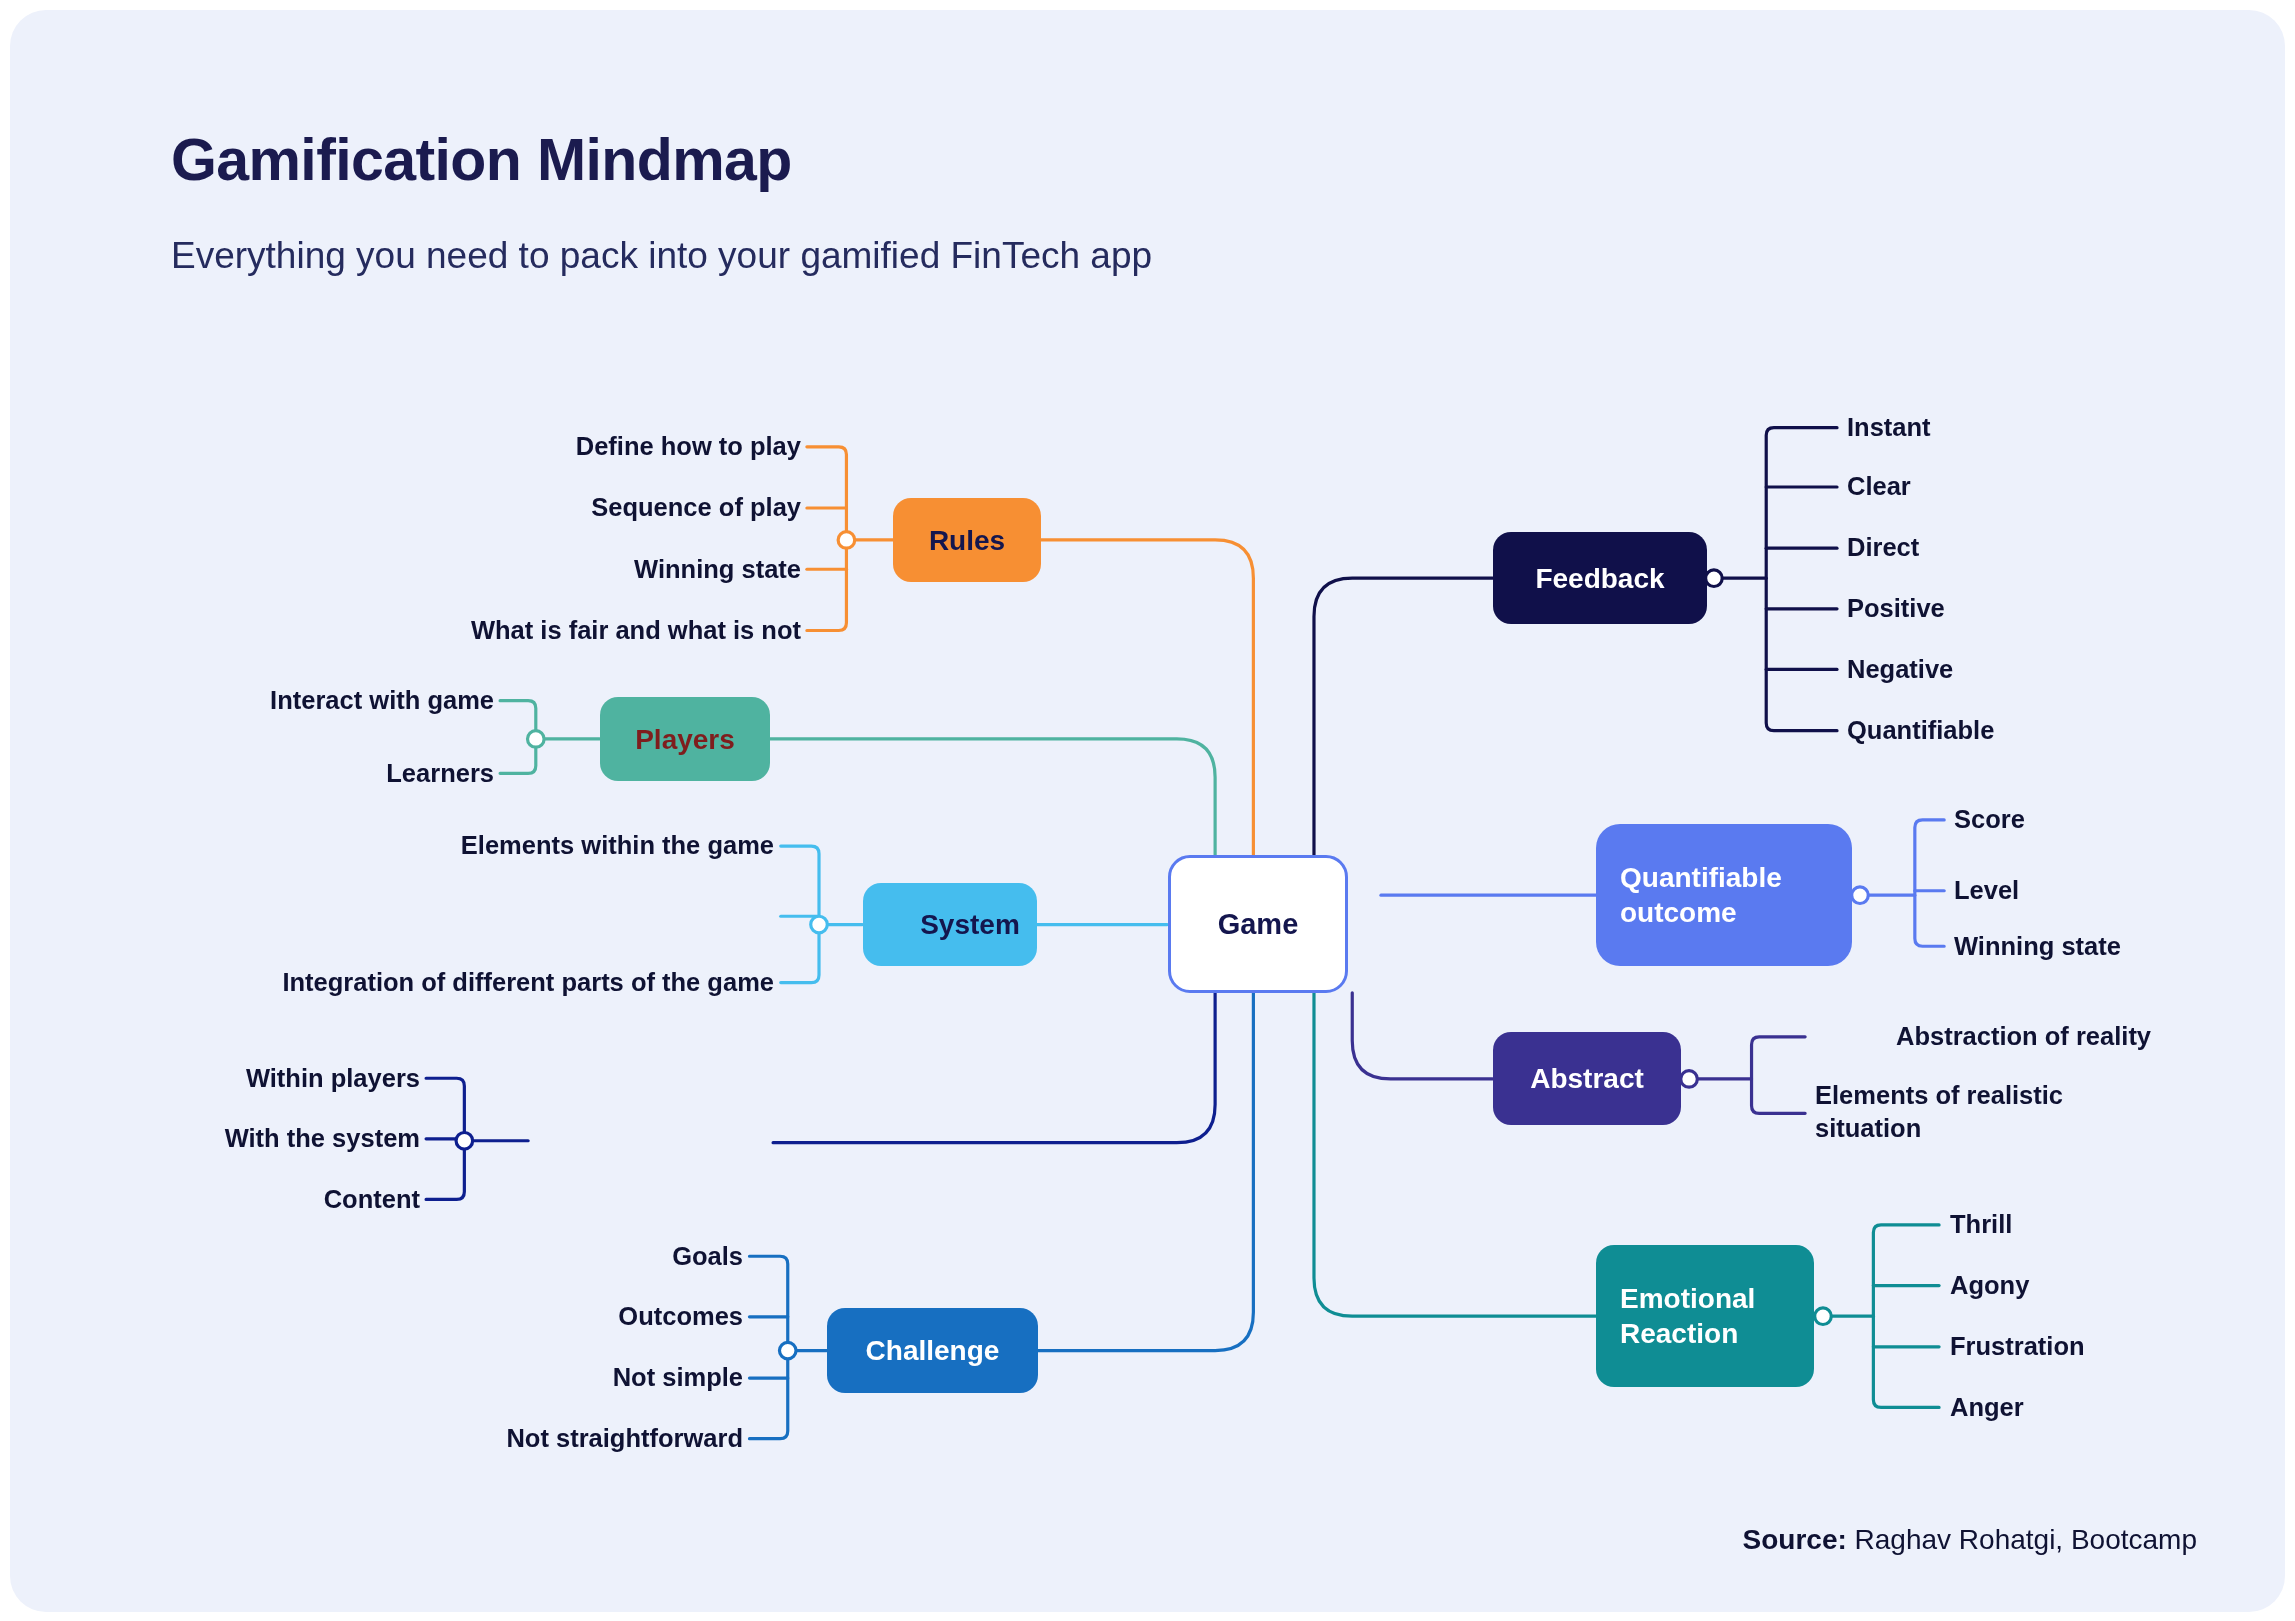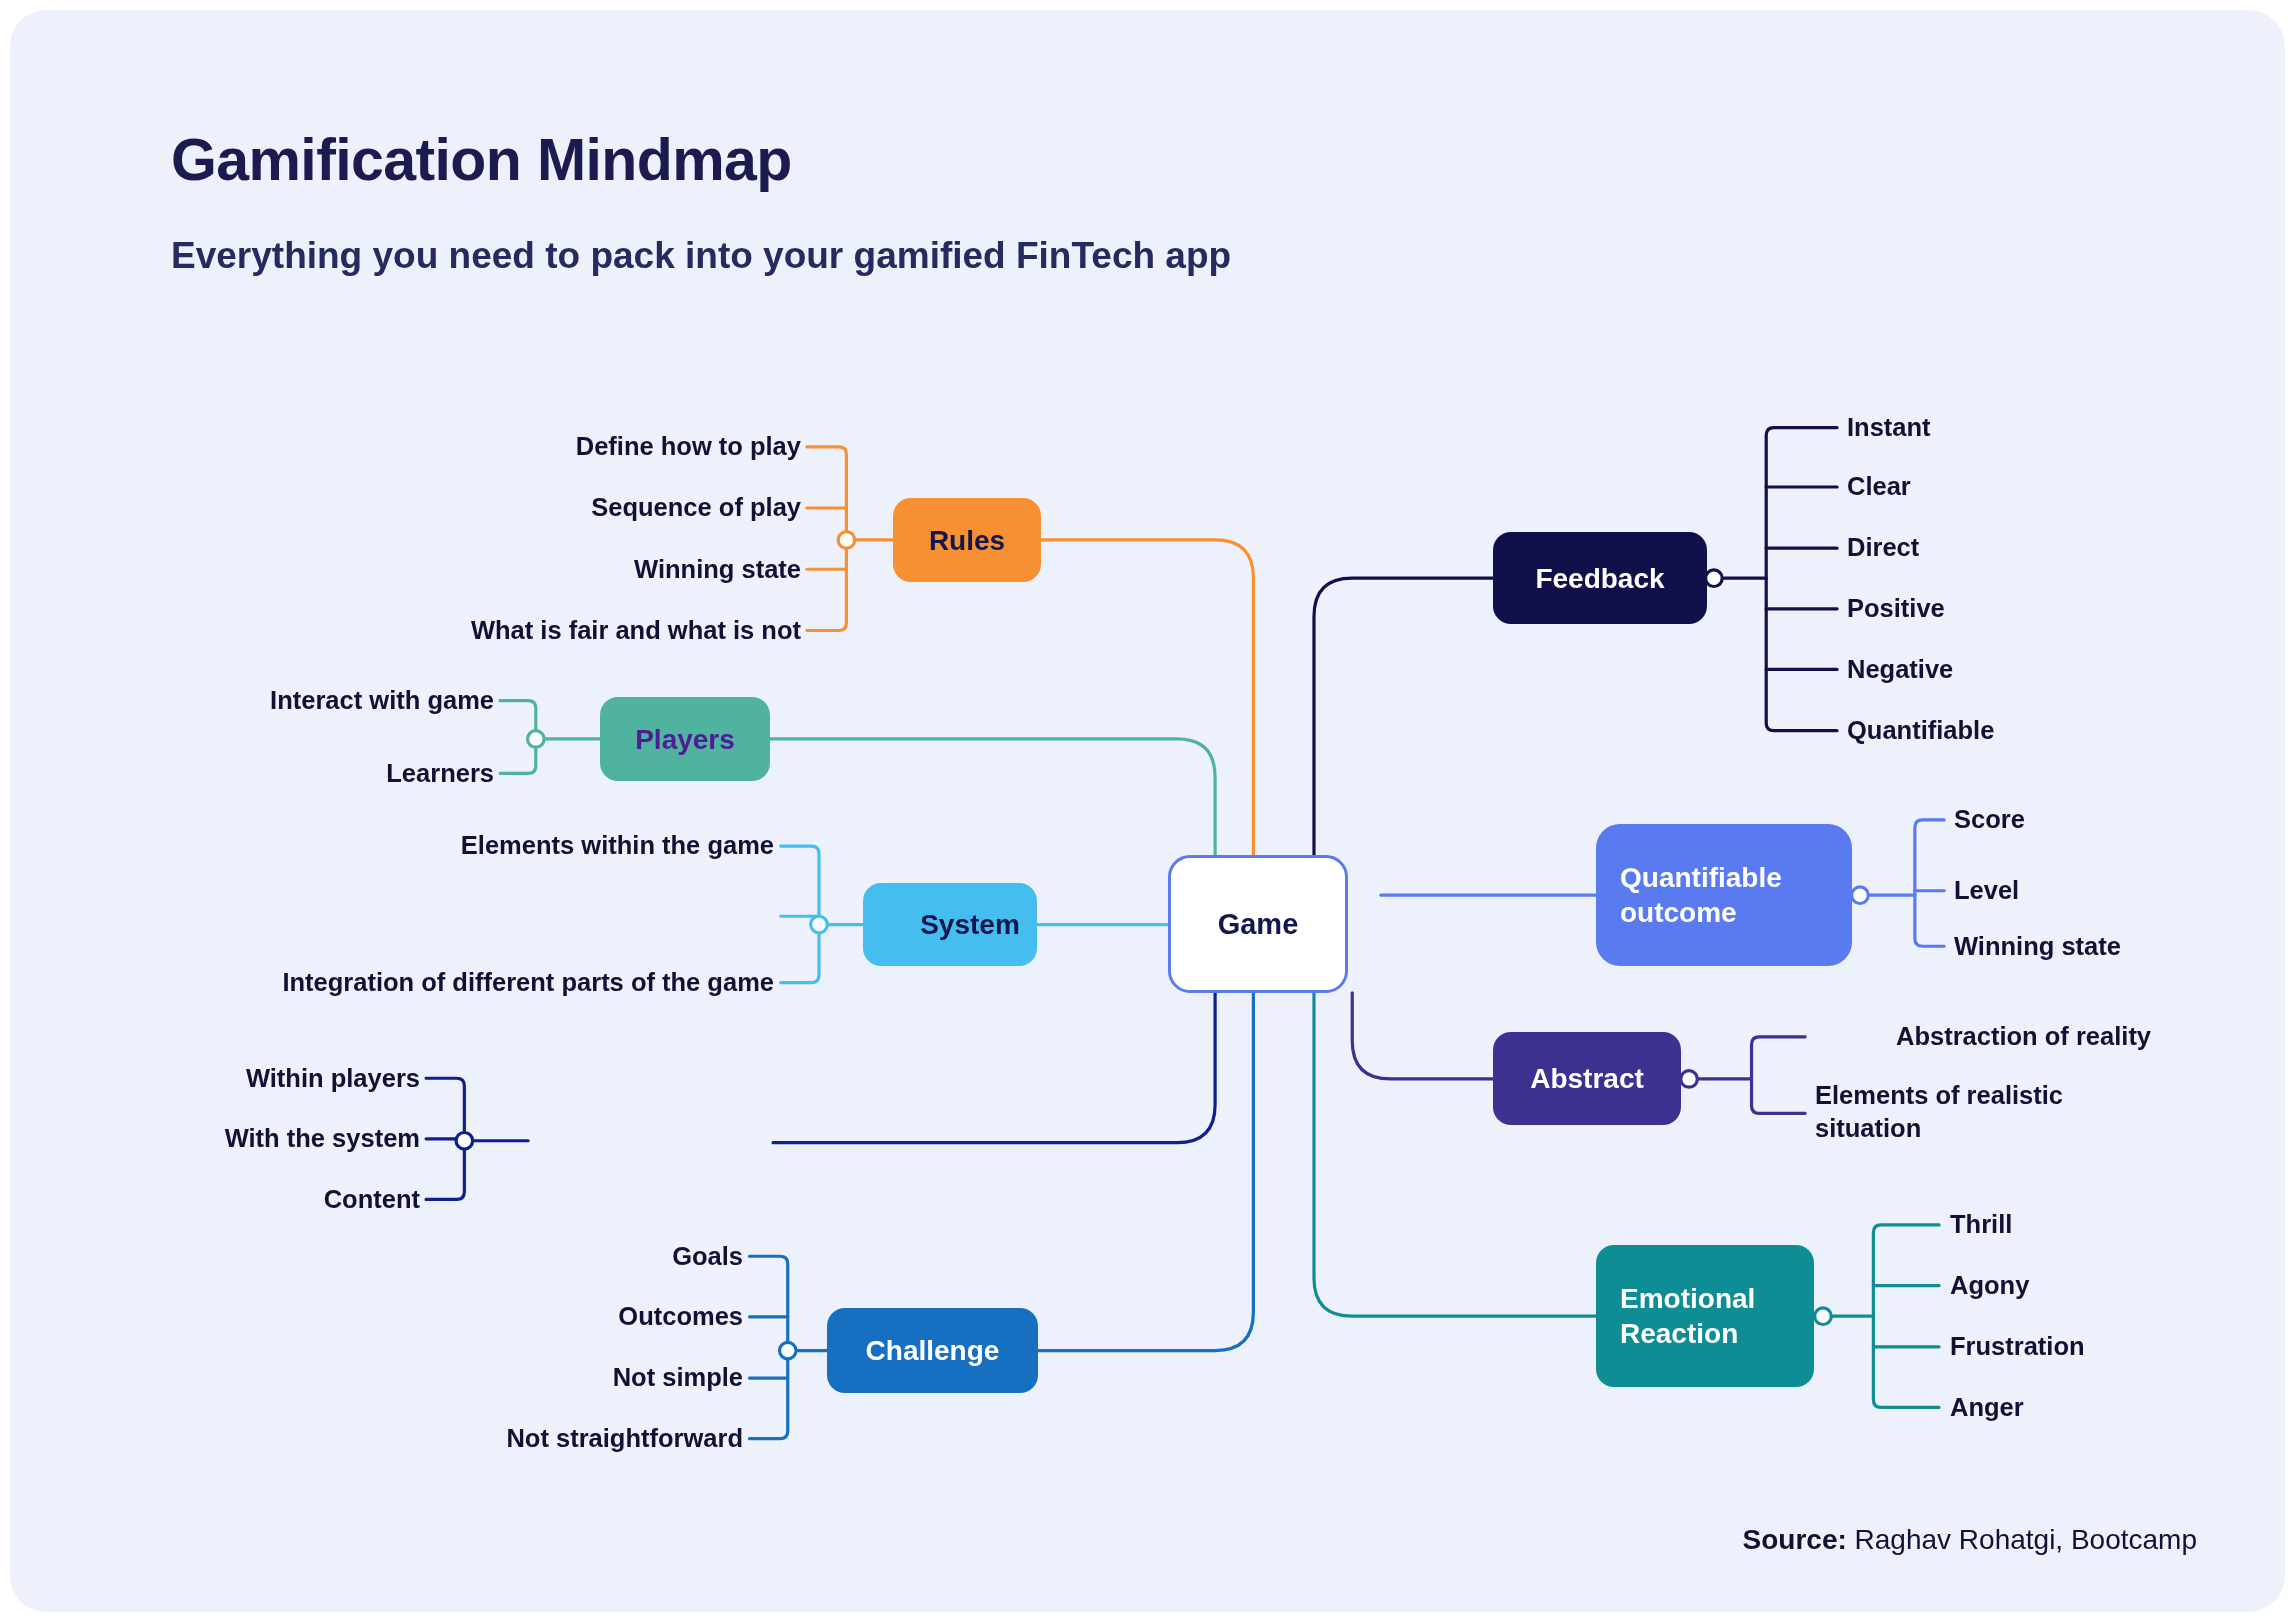--- a/index.html
+++ b/index.html
@@ -2,28 +2,28 @@
 <html style="font-size:10.2px"><head>
 <meta charset="utf-8">
 <style>
   html,body{margin:0;padding:0;background:#ffffff;width:2295px;height:1622px;overflow:hidden;
     font-family:"Liberation Sans", sans-serif;}
   #canvas{position:relative;width:2295px;height:1622px;background:#ffffff;}
   #sheet{position:absolute;left:10.2px;top:10.2px;right:10.2px;bottom:10.2px;background:#edf1fb;border-radius:36px;}
   #lines{position:absolute;left:0;top:0;width:2295px;height:1622px;}
   .page-title{position:absolute;left:171px;top:126px;font-size:59px;font-weight:800;
     color:#1b1b4f;letter-spacing:-0.6px;}
-  .page-subtitle{position:absolute;left:171px;top:235px;font-size:37px;font-weight:700;color:#252b5e;}
+  .page-subtitle{position:absolute;left:171px;top:235px;font-size:37px;font-weight:400;color:#252b5e;}
   .node{position:absolute;display:flex;align-items:center;justify-content:center;
     border-radius:18px;font-size:28px;font-weight:700;line-height:1.25;box-sizing:border-box;}
   .node.left-text{justify-content:flex-start;padding-left:24px;padding-right:12.8px;}
   .leaf{position:absolute;font-size:25.5px;font-weight:700;color:#0f1233;line-height:33px;}
   .leaf.r{text-align:right;}
   .node-rules{background:#f78f33;color:#14164e;}
-  .node-players{background:#4fb3a0;color:#4c1d95;}
+  .node-players{background:#4fb3a0;color:#7f1d1d;}
   .node-system{background:#45bdee;color:#14164e;}
   .node-interactivity{background:#0e1f8f;color:#ffffff;}
   .node-challenge{background:#176fc1;color:#ffffff;}
   .node-feedback{background:#10104a;color:#ffffff;}
   .node-qo{background:#5a7af0;color:#ffffff;}
   .node-abstract{background:#3a3191;color:#ffffff;}
   .node-emo{background:#0f8d94;color:#ffffff;}
   .node-game{background:#ffffff;color:#14164e;border:3.2px solid #5a7af0;font-size:29px;}
   .source{position:absolute;top:1524px;right:98px;font-size:28px;color:#0f1233;}
   .source b{font-weight:800;}

